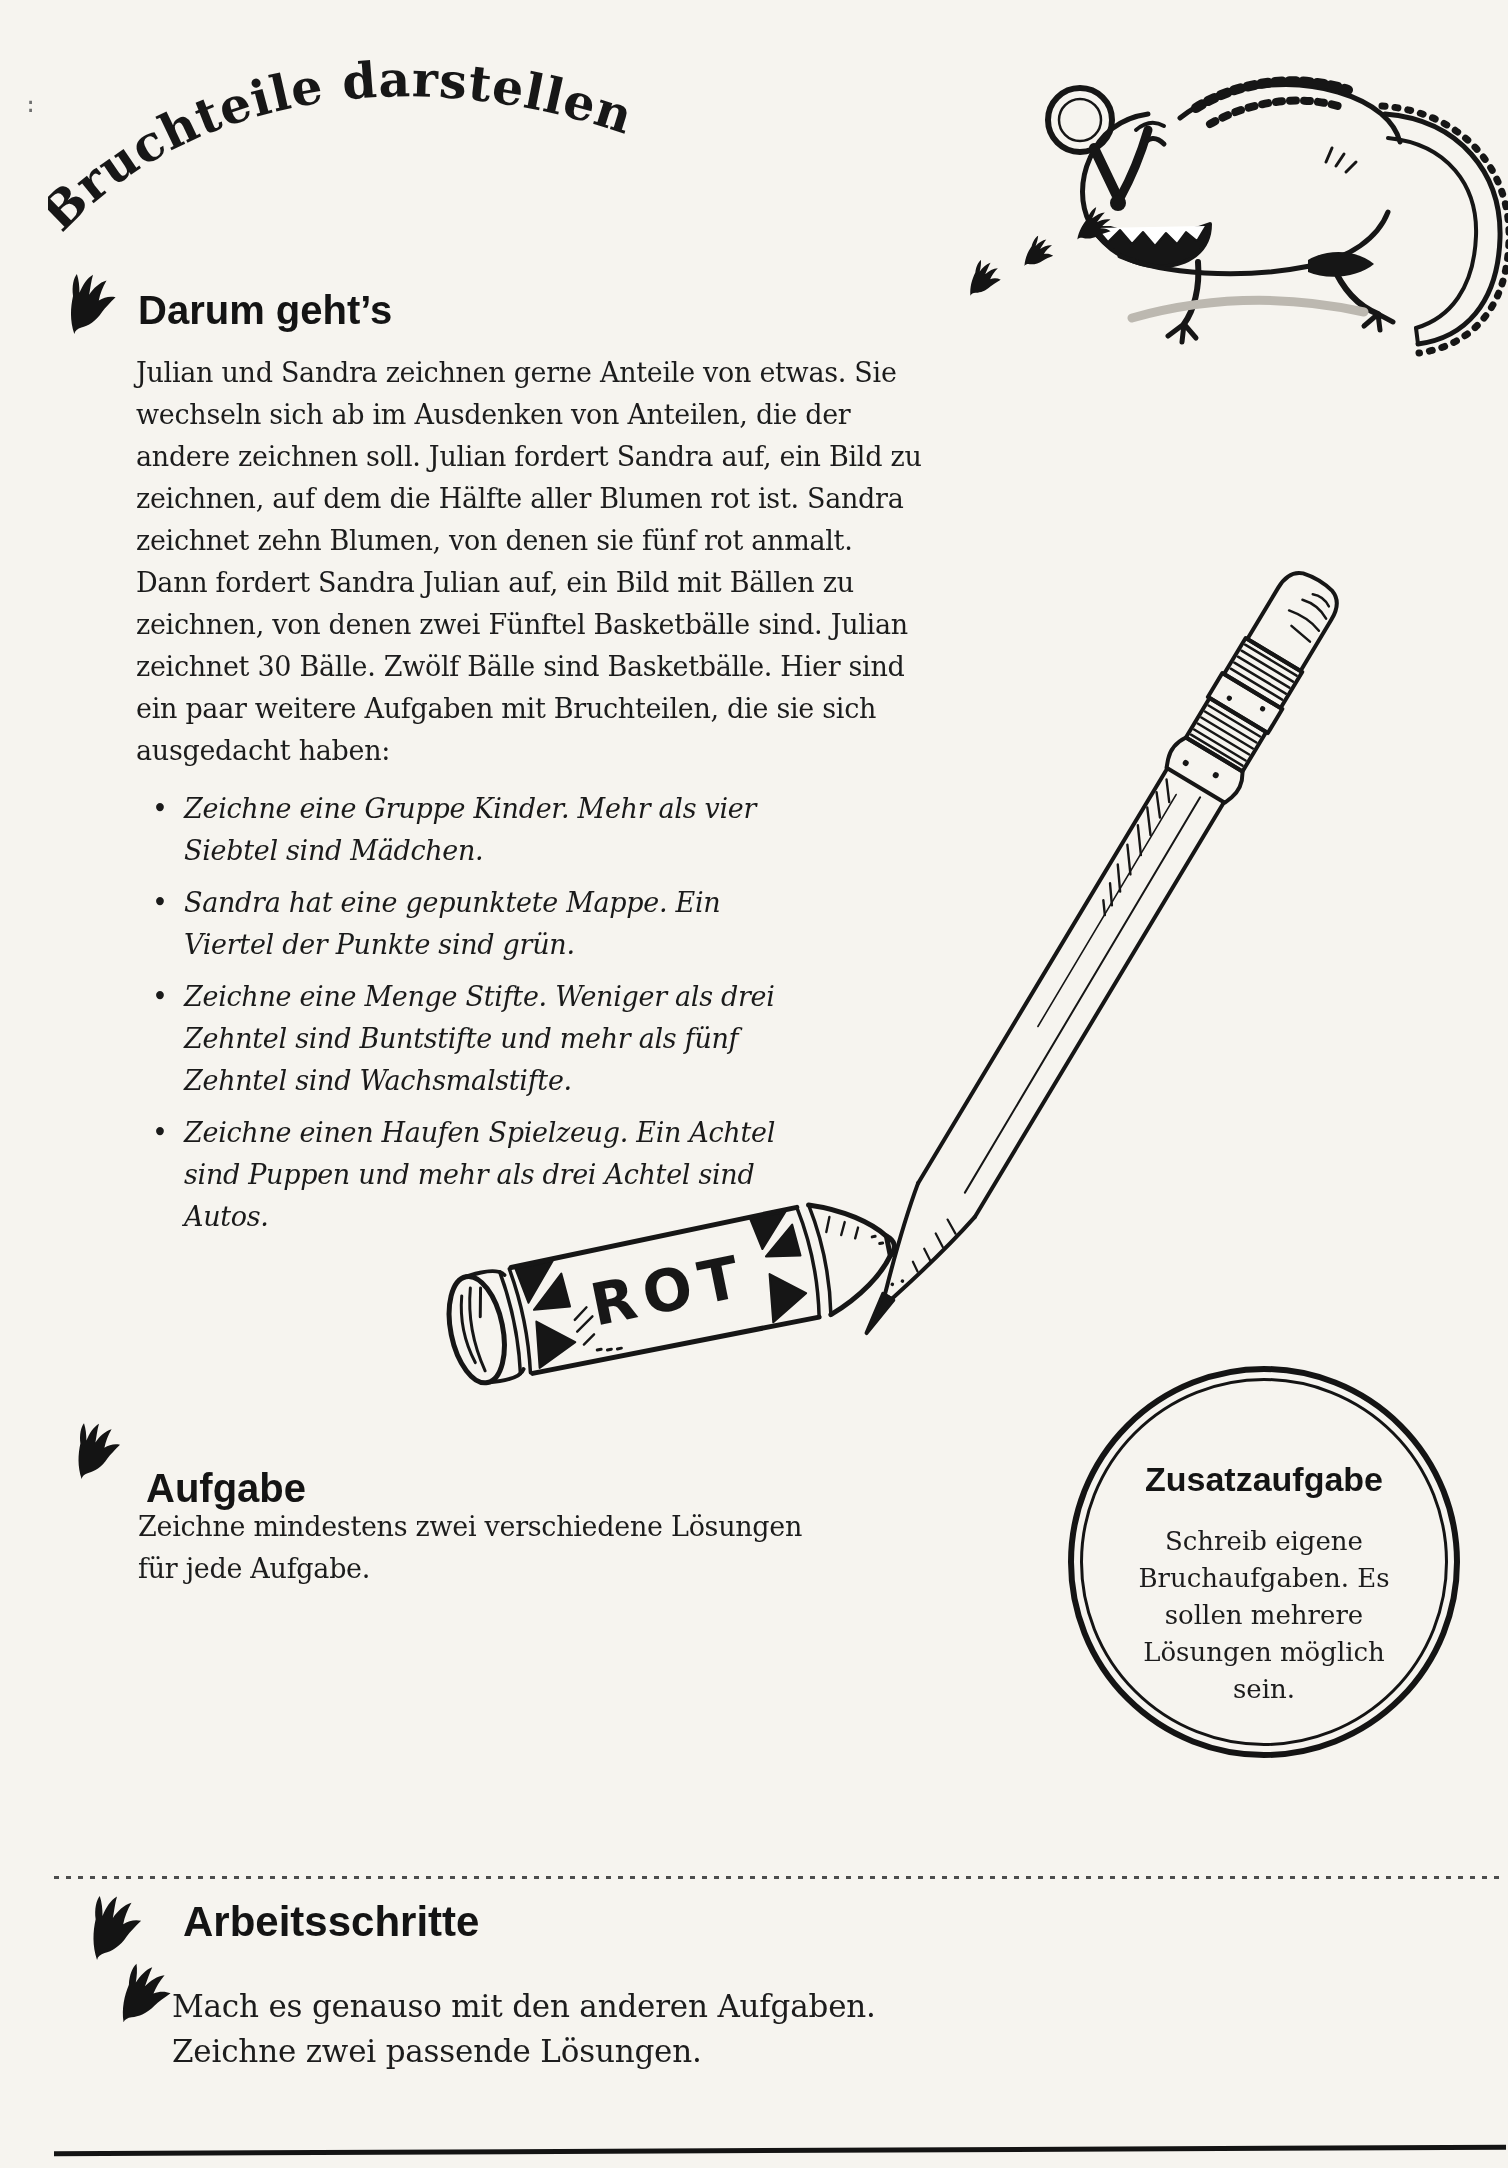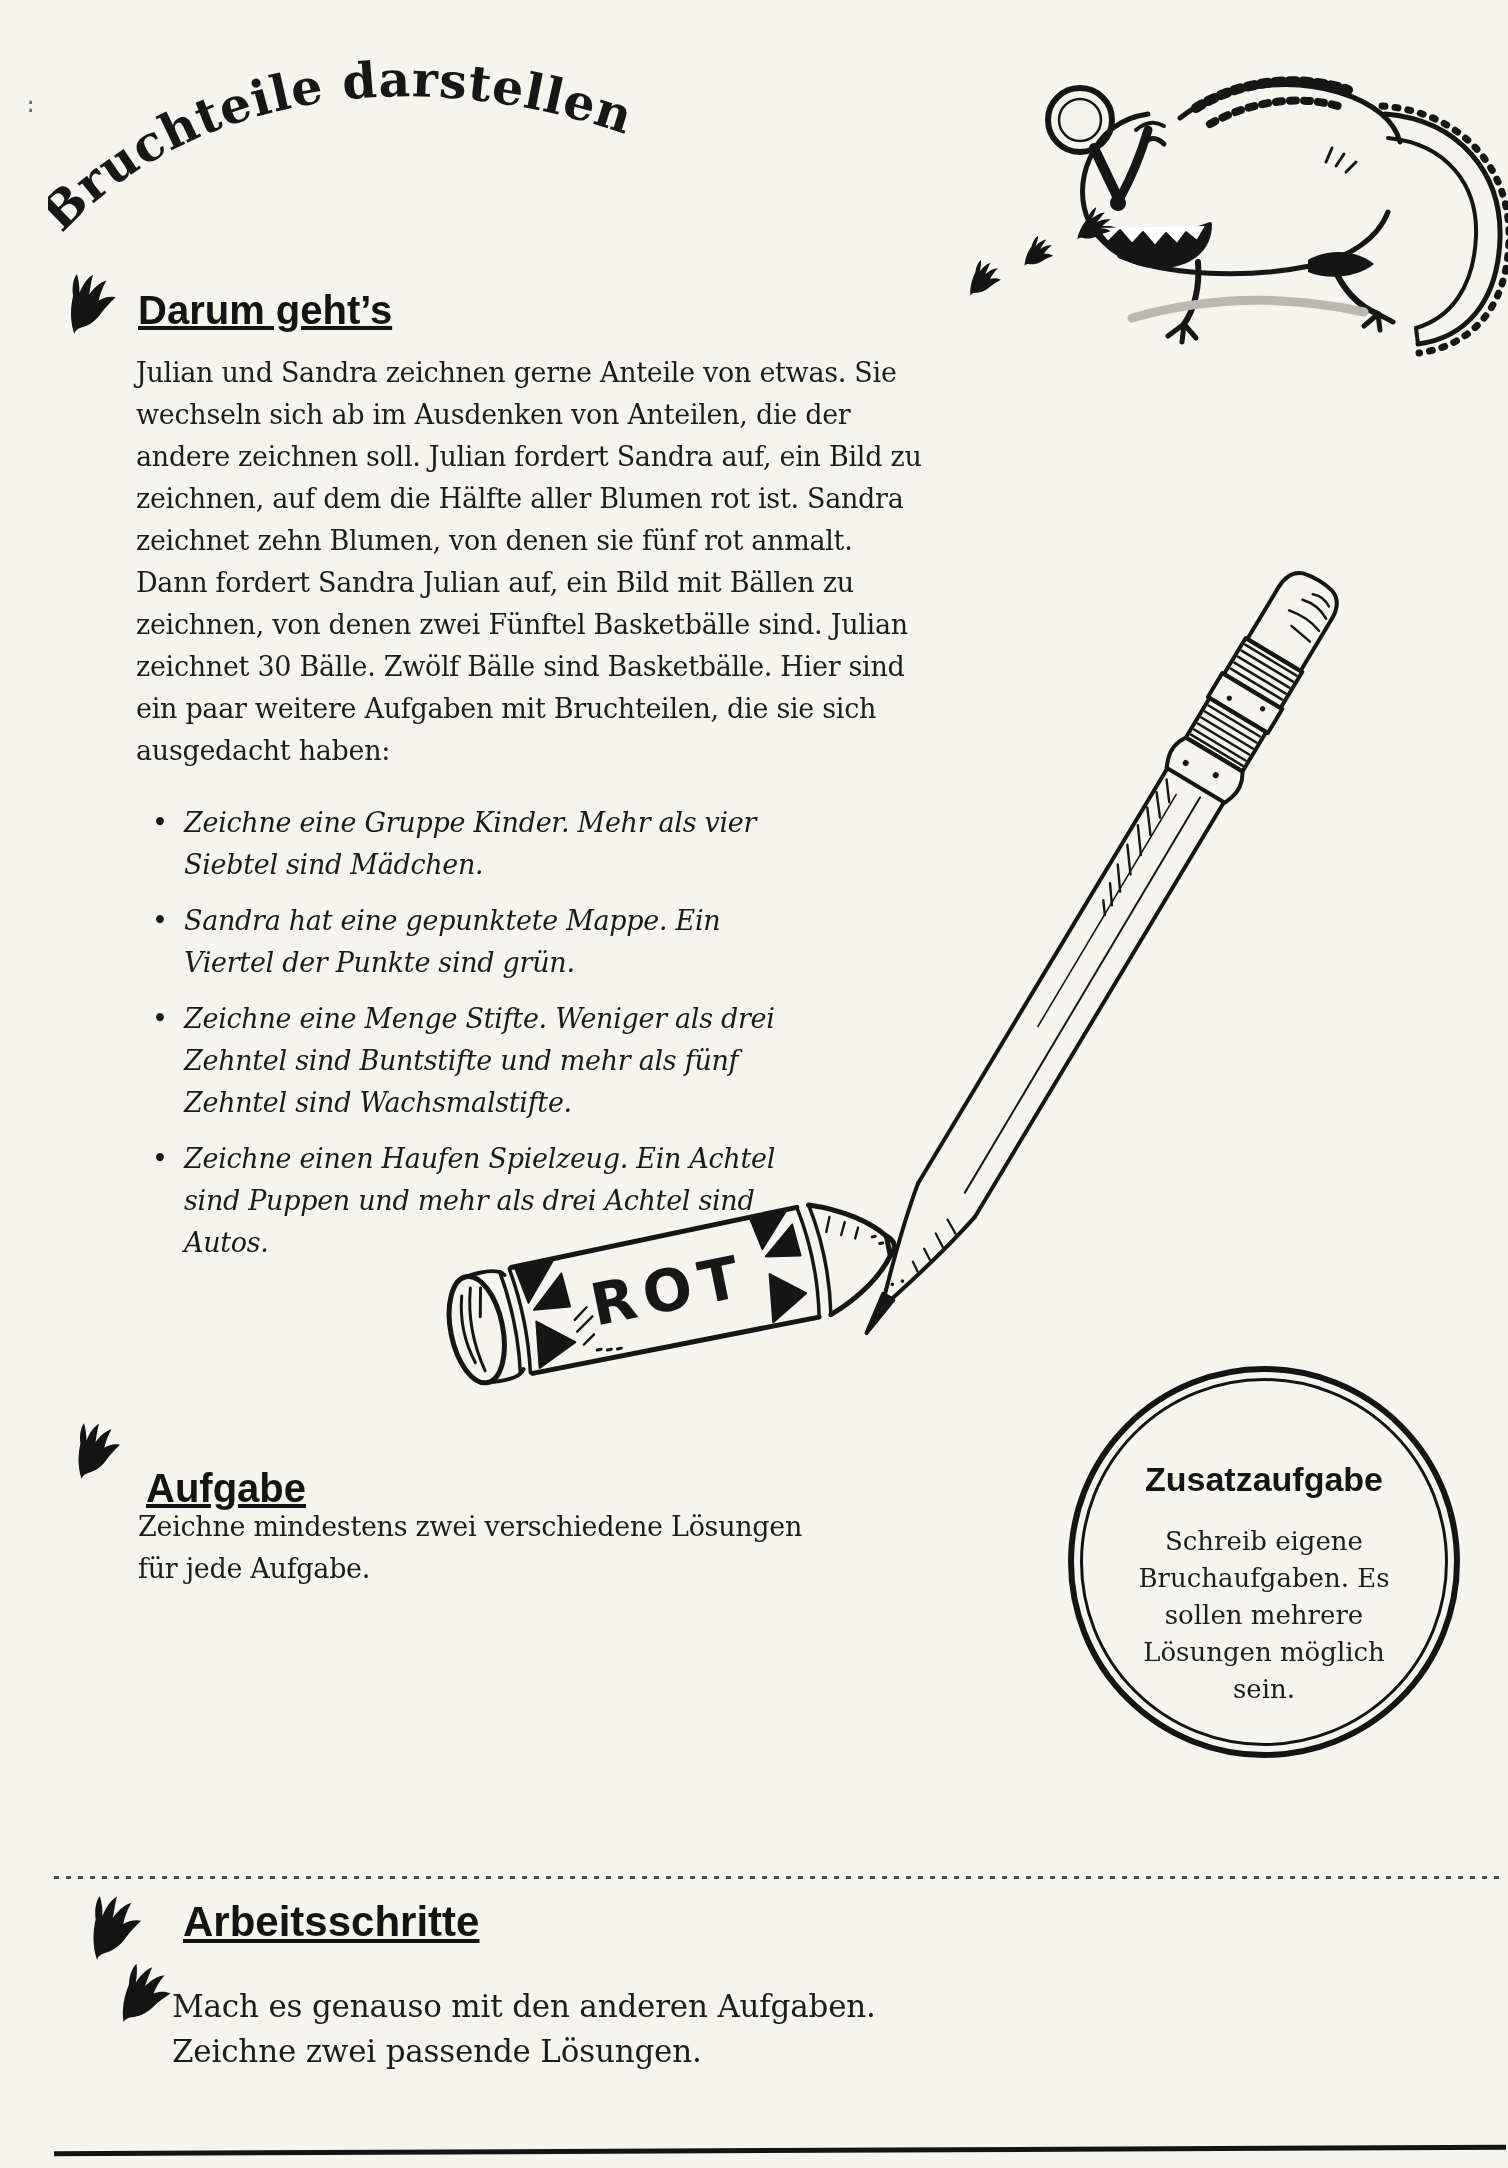--- a/index.html
+++ b/index.html
@@ -4,25 +4,25 @@
 <style>
   html,body { margin:0; padding:0; background:#d8d6d2; }
   .page {
     position:relative; width:1508px; height:2168px;
     background:#f6f4ef; color:#1a1a1a; overflow:hidden;
     font-family:"DejaVu Serif", serif; margin:0 auto;
   }
   .abs { position:absolute; }
   .heading {
     font-family:"Liberation Sans", sans-serif; font-weight:700;
-    font-size:40px; color:#141414; letter-spacing:0px; white-space:nowrap;text-decoration:underline;
+    font-size:40px; color:#141414; letter-spacing:0px; white-space:nowrap;
   }
   .bodytext { font-size:27px; line-height:42px; letter-spacing:-0.3px; color:#1c1c1c; }
   .bullets { list-style:none; margin:0; padding:0; font-size:27px; line-height:42px; letter-spacing:-0.3px; }
-  .bullets li { position:relative; padding-left:38px; margin-bottom:10px; font-style:italic;margin-top:14px; }
+  .bullets li { position:relative; padding-left:38px; margin-bottom:10px; font-style:italic; }
   .bullets li::before { content:"\2022"; position:absolute; left:6px; top:0; font-style:normal; }
   .circle {
     box-sizing:border-box; border:6px solid #141414; border-radius:50%;
     background:rgba(246,244,239,.0); text-align:center;
   }
   .circle::before {
     content:""; position:absolute; inset:6px; border:3px solid #141414; border-radius:50%;
   }
   .circle-inner { position:relative; padding-top:88px; }
   .circle-heading { font-family:Liberation Sans, sans-serif; font-weight:700; font-size:34px; color:#141414; }

